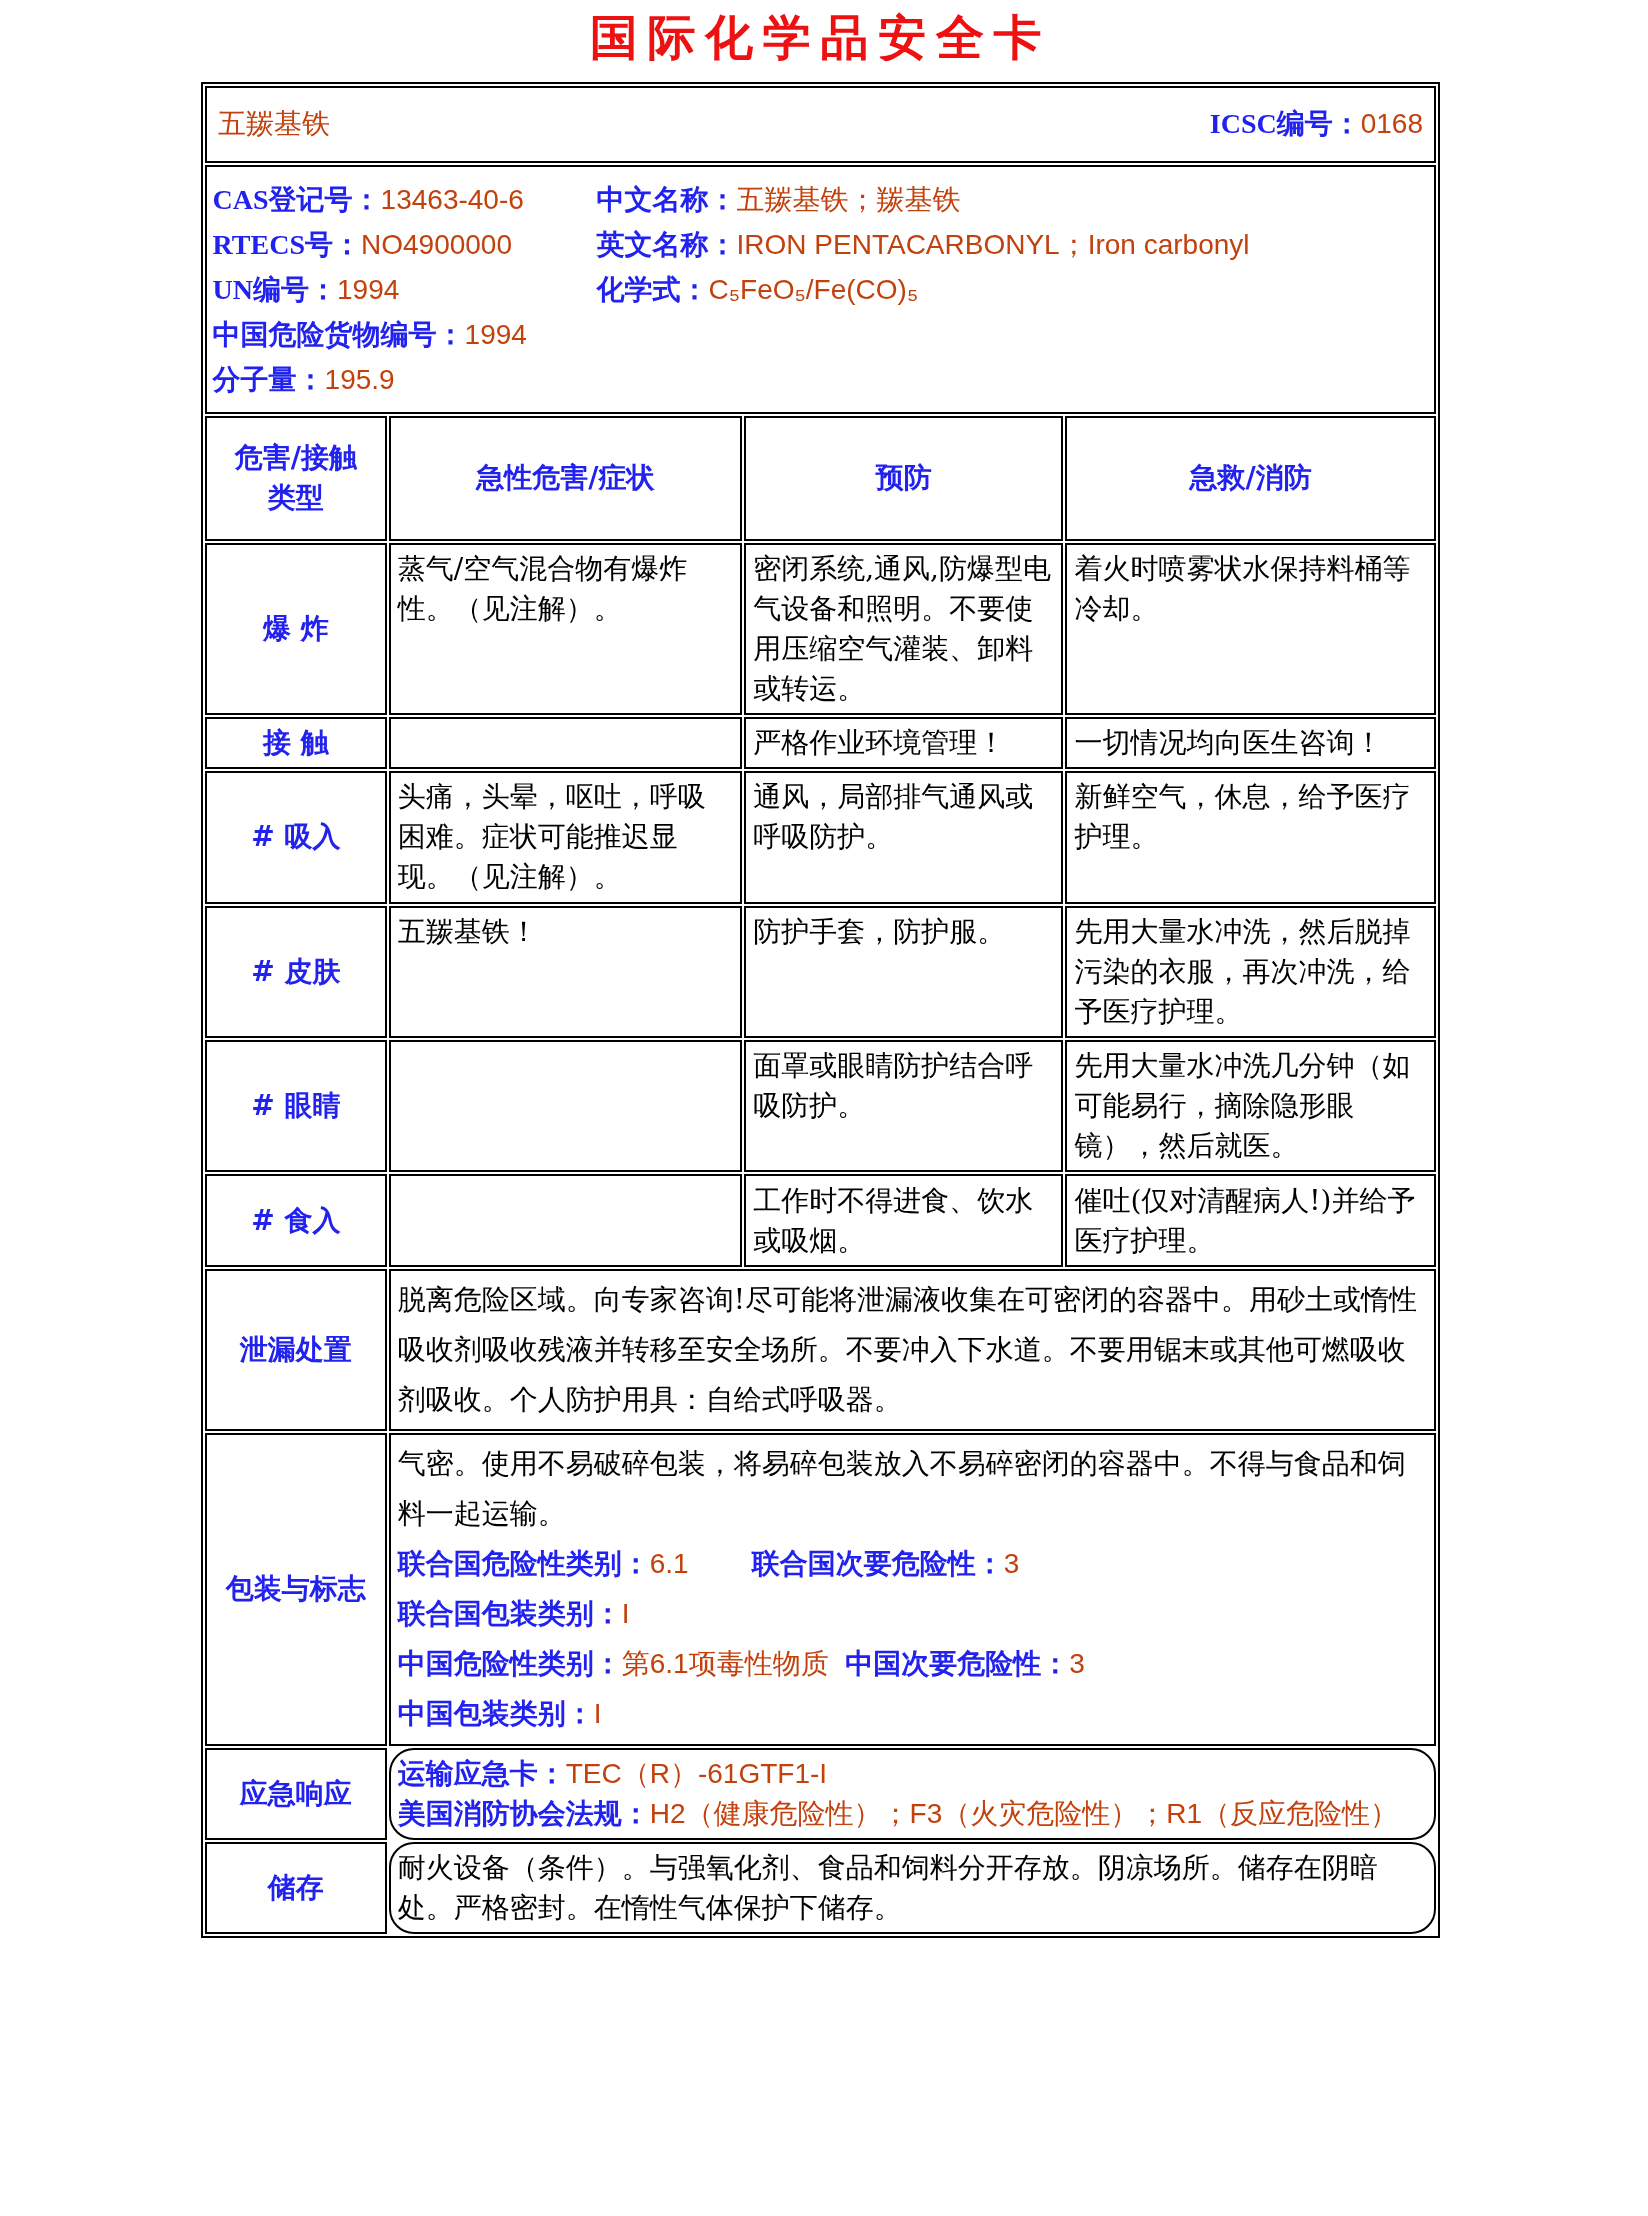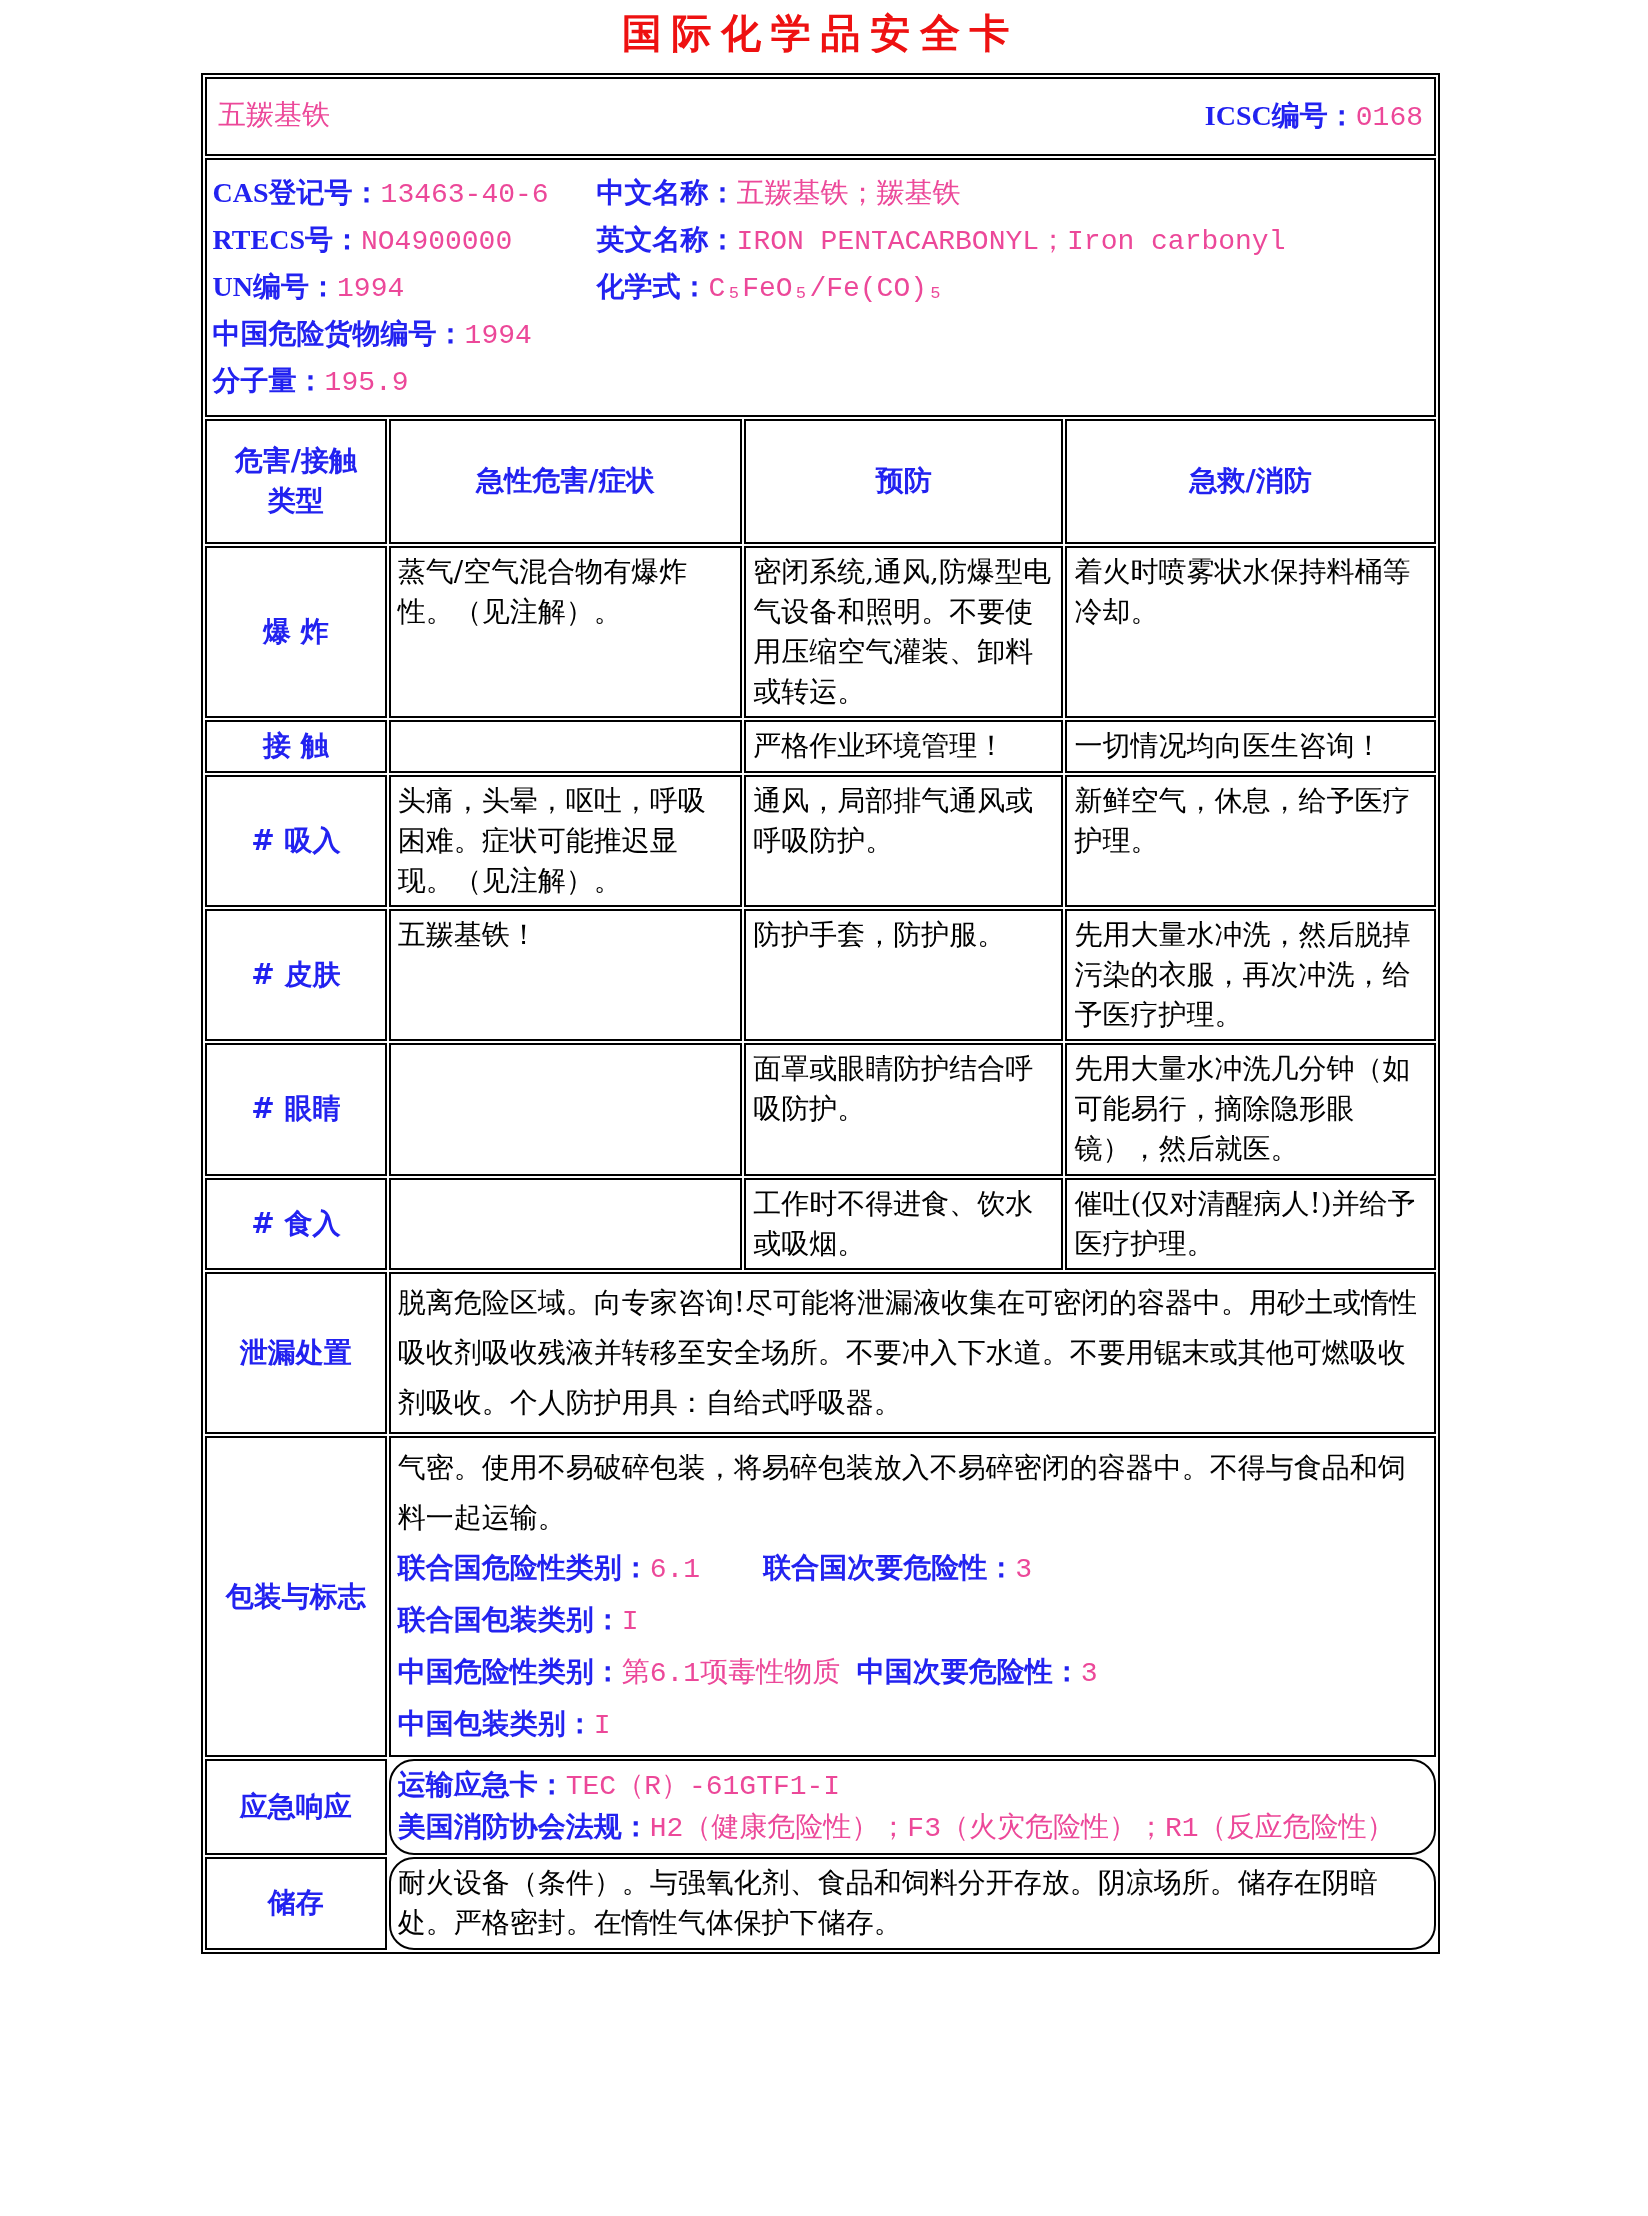--- a/index.html
+++ b/index.html
@@ -13,21 +13,21 @@
   .sheet {
     width: 1239px;
     margin-left: 201px;
     padding-top: 11px;
   }
   .page-title {
     text-align: center;
     color: #ee1111;
     font-family: "DejaVu Serif", "Liberation Serif", serif;
     font-weight: bold;
-    font-size: 40px;
+    font-size: 48px;
     letter-spacing: 9.7px;
     line-height: 1.1;
     margin-bottom: 18px;
     white-space: nowrap;
   }
   table.card {
     border-collapse: separate;
     border-spacing: 2.8px;
     border: 2.8px solid #000;
     width: 1239px;
@@ -42,21 +42,21 @@
     font-size: 28px;
     line-height: 40px;
     color: #000;
     overflow: hidden;
   }
   .lbl {
     color: #2222f0;
     font-family: Liberation Serif, serif;
     font-weight: bold;
   }
-  .val { color: #ec4899; font-family: Liberation Mono, monospace; }
+  .val { color: #c2410c; font-family: Liberation Sans, sans-serif; }
   .label-cell {
     color: #2222f0;
     font-family: "DejaVu Sans", "Liberation Sans", sans-serif;
     font-weight: bold;
     text-align: center;
     vertical-align: middle;
   }
   .header-row td { height: 125px; white-space: pre-line; }
   .name-cell { vertical-align: middle; padding: 16.7px 11px; }
   .name-flex { display: flex; justify-content: space-between; align-items: center; }

